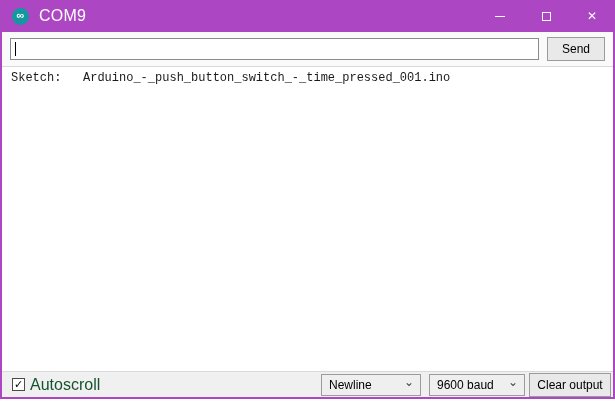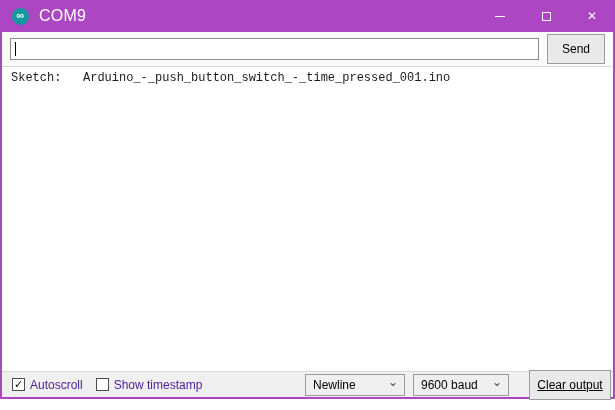--- a/index.html
+++ b/index.html
@@ -34,21 +34,21 @@
     height: 34px; flex: 0 0 auto; background: #fafafa;
     display: flex; align-items: center; padding: 0 8px;
   }
   .text-input-wrap { position: relative; flex: 1; height: 22px; margin-right: 8px; }
   .text-input {
     width: 100%; height: 22px; border: 1px solid #8a8a8a; background: #ffffff;
     font-family: "Liberation Sans", sans-serif; font-size: 12px; padding: 0 5px; outline: none;
   }
   .caret { position: absolute; left: 5px; top: 4px; width: 1px; height: 14px; background: #000000; }
   .btn {
-    height: 30px; background: #e9e9e9; border: 1px solid #9b9b9b;
+    height: 24px; background: #e9e9e9; border: 1px solid #9b9b9b;
     font-family: "Liberation Sans", sans-serif; font-size: 12px; color: #000000;
     display: inline-flex; align-items: center; justify-content: center; cursor: default;
   }
   .send-btn { width: 58px; flex: 0 0 auto; }
   
   .console {
     flex: 1 1 auto; background: #ffffff; border-top: 1px solid #d9d9d9; border-bottom: 1px solid #d9d9d9;
     padding: 3px 0 12px 9px; overflow: hidden;
   }
   .console-line {
@@ -59,30 +59,30 @@
   .statusbar {
     height: 25px; flex: 0 0 auto; background: #f0f0f0;
     display: flex; align-items: center; padding: 0 2px 0 10px;
   }
   .check-group { display: flex; align-items: center; margin-right: 13px; cursor: default; }
   .checkbox {
     width: 13px; height: 13px; background: #ffffff; border: 1px solid #4b4b4b;
     display: inline-flex; align-items: center; justify-content: center; margin-right: 5px; flex: 0 0 auto;
   }
   .checkbox .mark { font-size: 11px; line-height: 1; color: #000000; margin-top: -1px; }
-  .check-label { font-size: 12px; color: #4c1d95; }
+  .check-label { font-size: 16px; color: #14532d; }
   .dropdown {
     height: 22px; background: #efefef; border: 1px solid #9b9b9b;
     display: flex; align-items: center; padding: 0 6px 0 7px; cursor: default;
   }
   .dropdown .dd-value { font-size: 12px; color: #000000; }
   .dropdown .chev { margin-left: auto; font-size: 12px; color: #444444; line-height: 0.6; margin-top: -4px; }
   .dd-newline { width: 100px; margin-left: auto; }
   .dd-baud { width: 96px; margin-left: 8px; }
-  .clear-btn { width: 82px; margin-left: 20px; text-decoration: underline; }
+  .clear-btn { width: 82px; margin-left: 4px; }
 </style>
 </head>
 <body>
 
 <div class="window">
 
   <div class="titlebar">
     <span class="app-icon">
       <span class="inf">∞</span>
     </span>
@@ -113,24 +113,20 @@
     <div class="console-line"></div>
   </div>
 
   <div class="statusbar">
     <div class="check-group">
       <span class="checkbox">
         <span class="mark">✓</span>
       </span>
       <span class="check-label">Autoscroll</span>
     </div>
-    <div class="check-group">
-      <span class="checkbox"></span>
-      <span class="check-label">Show timestamp</span>
-    </div>
     <div class="dropdown dd-newline">
       <span class="dd-value">Newline</span>
       <span class="chev">⌄</span>
     </div>
     <div class="dropdown dd-baud">
       <span class="dd-value">9600 baud</span>
       <span class="chev">⌄</span>
     </div>
     <button class="btn clear-btn">Clear output</button>
   </div>

